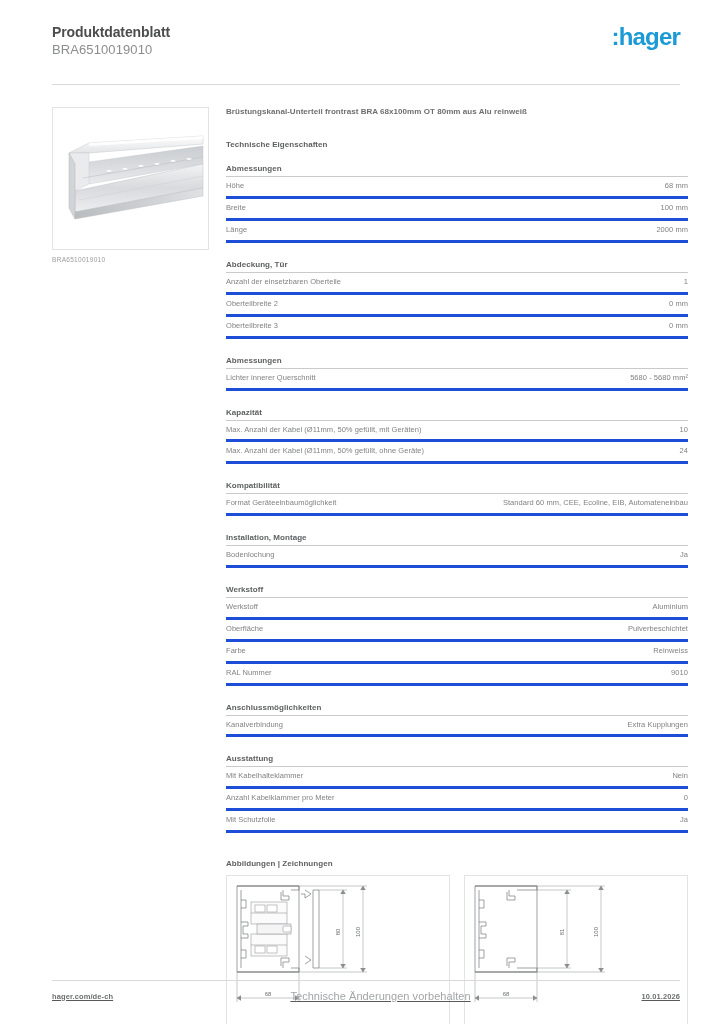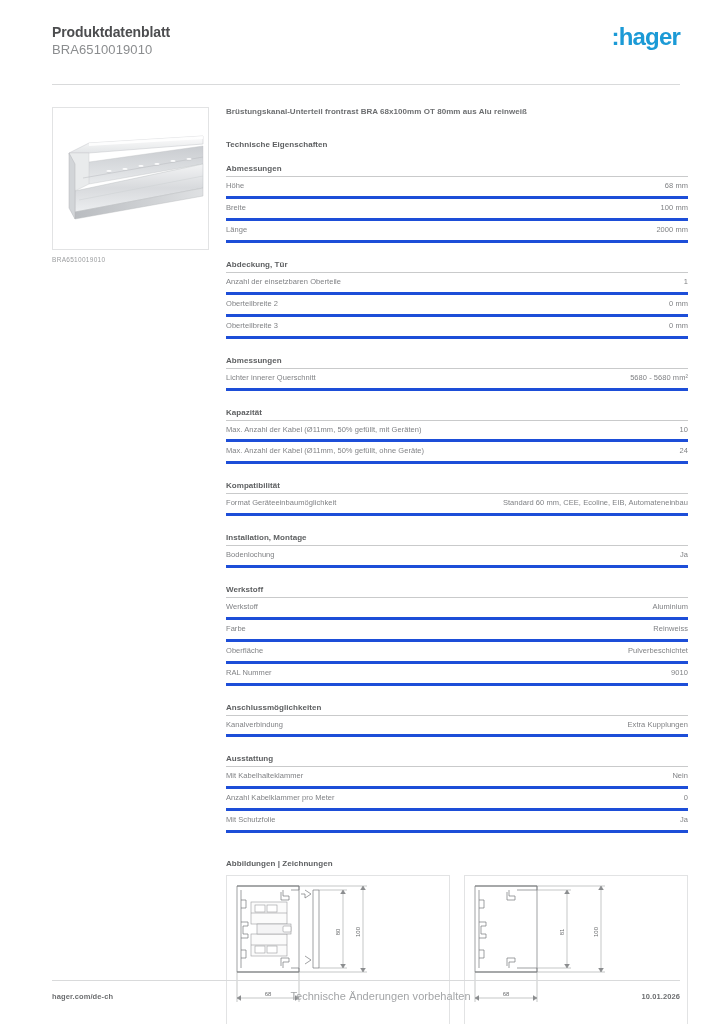--- a/index.html
+++ b/index.html
@@ -167,20 +167,21 @@
   }
   .footer-rule {
     height: 1px;
     background: #d9dadb;
   }
   .footer-row {
     display: flex;
     align-items: center;
     justify-content: space-between;
     padding-top: 9px;
+    text-decoration: underline;
   }
   .footer-left {
     font-size: 7.5px;
     font-weight: bold;
     color: #6c6e70;
     letter-spacing: 0.1px;
     flex: 1;
     text-align: left;
   }
   .footer-center {
@@ -364,26 +365,26 @@
             </tbody>
           </table>
           <div class="group-title">Werkstoff</div>
           <table class="spec-table">
             <tbody>
               <tr class="head-rule">
                 <td class="label">Werkstoff</td>
                 <td class="value">Aluminium</td>
               </tr>
               <tr>
+                <td class="label">Oberfläche</td>
+                <td class="value">Pulverbeschichtet</td>
+              </tr>
+              <tr>
                 <td class="label">Farbe</td>
                 <td class="value">Reinweiss</td>
-              </tr>
-              <tr>
-                <td class="label">Oberfläche</td>
-                <td class="value">Pulverbeschichtet</td>
               </tr>
               <tr>
                 <td class="label">RAL Nummer</td>
                 <td class="value">9010</td>
               </tr>
             </tbody>
           </table>
           <div class="group-title">Anschlussmöglichkeiten</div>
           <table class="spec-table">
             <tbody>

